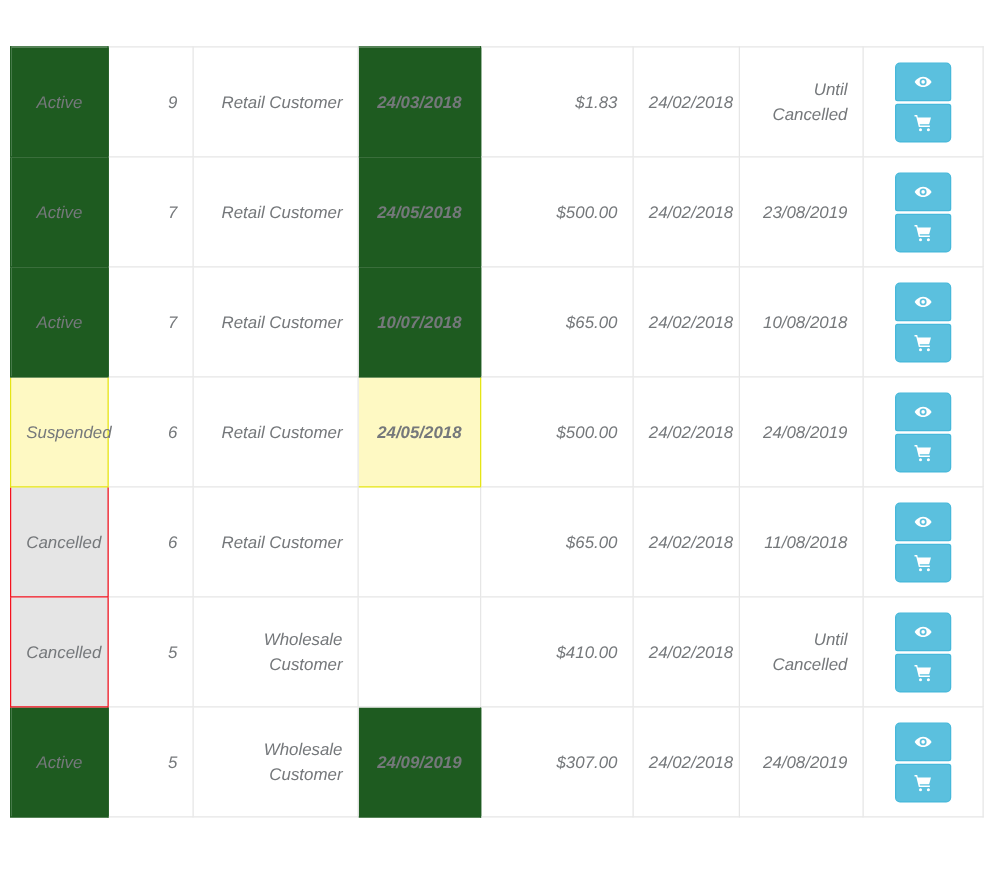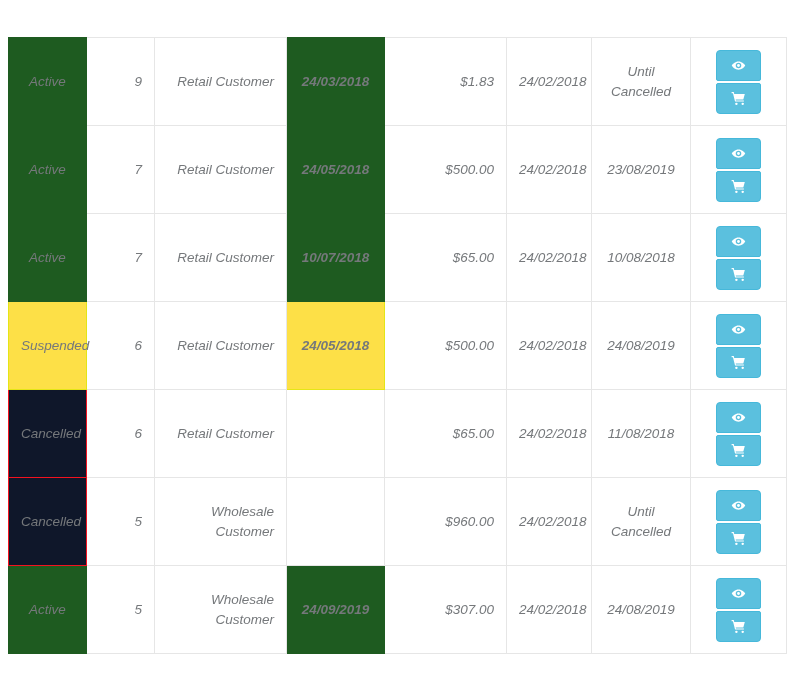--- a/index.html
+++ b/index.html
@@ -55,38 +55,38 @@
   td.cell-status {
     text-align: center;
     font-size: 13.5px;
     padding: 0 4px;
   }
   td.cell-qty      { text-align: right; }
   td.cell-type     { text-align: right; }
   td.cell-startdate{ text-align: center; padding: 0 6px; margin-left: 23px; }
   td.cell-amount   { text-align: right; }
   td.cell-created  { text-align: right; padding: 0 6px; }
-  td.cell-enddate  { text-align: center; padding: 0 6px; }
+  td.cell-enddate  { text-align: right; padding: 0 6px; }
   td.cell-actions  { text-align: center; padding: 0; }
 
   
   .bg-green {
     background: #1e5b20;
     color: #ffffff;
     border-color: #1e5b20 !important;
     font-weight: bold;
   }
   .bg-yellow {
-    background: #fde047;
+    background: #fef9c3;
     color: #333333;
     border-color: #e5e516 !important;
     font-weight: bold;
   }
   .bg-red {
-    background: #0f172a;
+    background: #e5e5e5;
     color: #ffffff;
     border-color: #f4121f !important;
     font-weight: bold;
     margin-top: 12px;
   }
   .bg-none { background: #ffffff; }
 
   td.cell-status.bg-green,
   td.cell-status.bg-yellow,
   td.cell-status.bg-red {
@@ -286,21 +286,21 @@
                 </span>
               </button>
             </div>
           </td>
         </tr>
         <tr>
           <td class="cell-status bg-red">Cancelled</td>
           <td class="cell-qty">5</td>
           <td class="cell-type">Wholesale Customer</td>
           <td class="cell-startdate bg-none"></td>
-          <td class="cell-amount">$960.00</td>
+          <td class="cell-amount">$410.00</td>
           <td class="cell-created">24/02/2018</td>
           <td class="cell-enddate">Until Cancelled</td>
           <td class="cell-actions">
             <div class="action-stack">
               <button class="act-btn top">
                 <span>
                   <svg width="15" height="15" viewBox="0 0 20 20" aria-hidden="true">
                     <path d="M10 4.5C5.5 4.5 2 8 1 10c1 2 4.5 5.5 9 5.5s8-3.5 9-5.5c-1-2-4.5-5.5-9-5.5zm0 9.2A3.7 3.7 0 1 1 10 6.3a3.7 3.7 0 0 1 0 7.4z"></path>
                     <circle cx="10" cy="10" r="1.9" fill="#5bc0de"></circle>
                   </svg>

